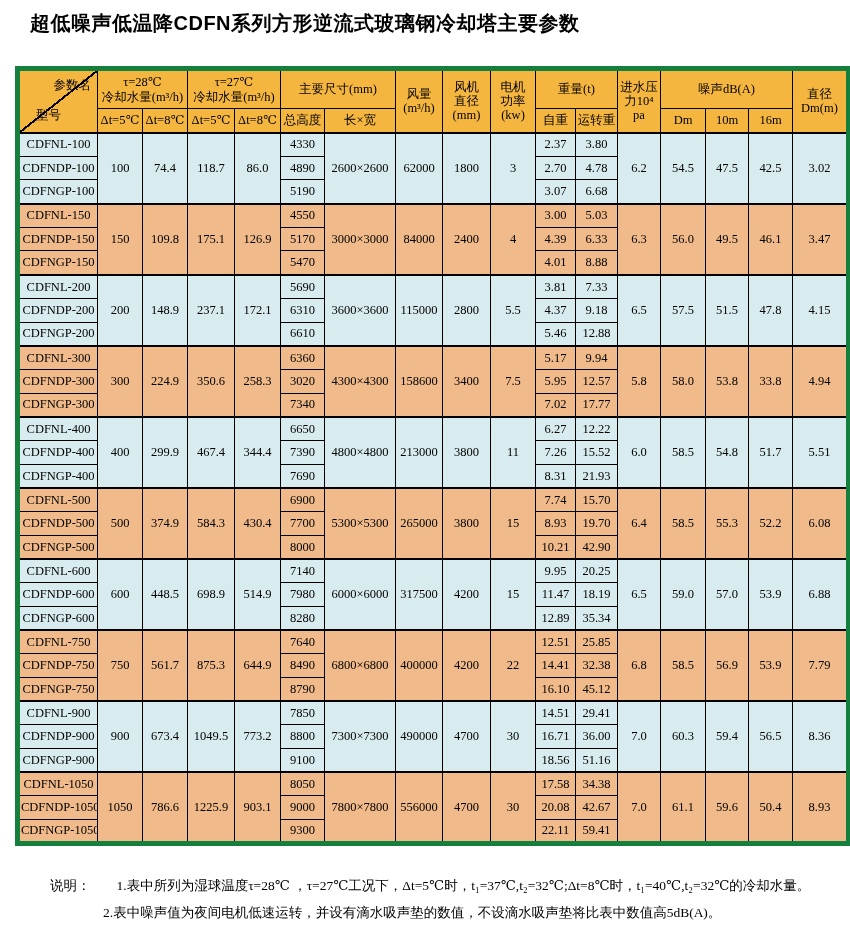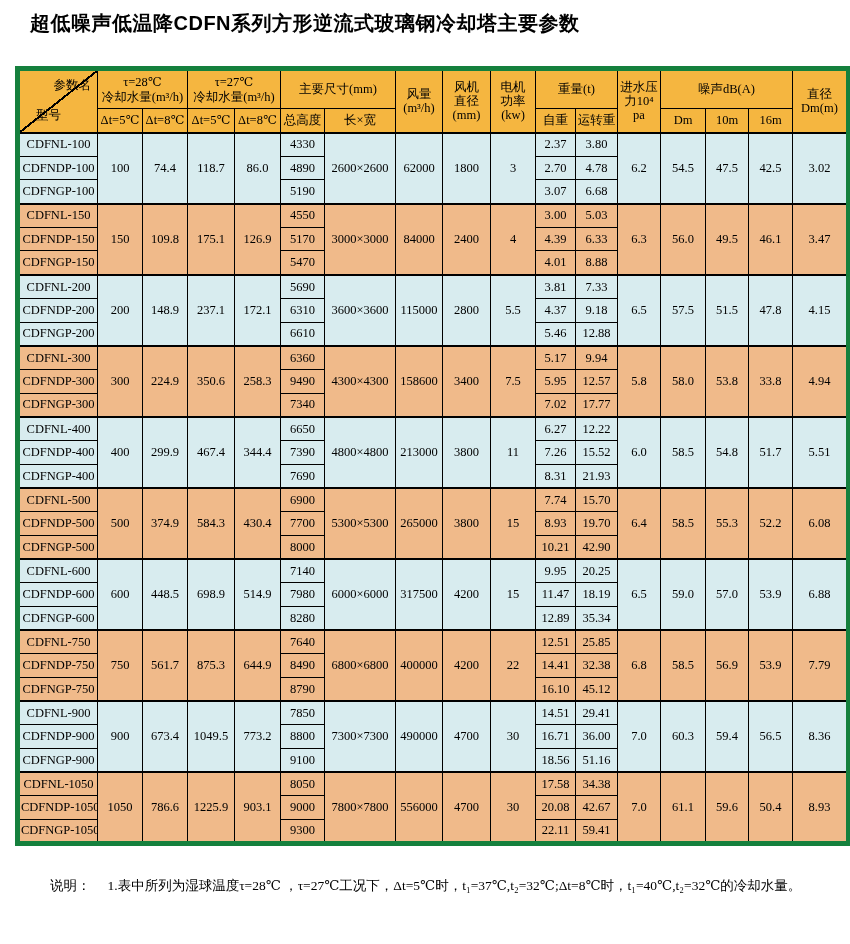--- a/index.html
+++ b/index.html
@@ -56,21 +56,21 @@
       #000 calc(50% + 1px), transparent calc(50% + 1px));
   }
   .corner-top    { position: absolute; top: 7px; right: 6px; }
   .corner-bottom { position: absolute; bottom: 9px; left: 16px; }
   .notes {
     margin: 26px 0 0 50px;
     font-size: 13.5px;
     line-height: 27px;
     width: 770px;
   }
-  .note-label { margin-right: 17px; }
+  .note-label { margin-right: 26px; }
   .note-line2 { margin-left: 53px; }
 </style>
 </head>
 <body>
 
 <div class="page-title">超低噪声低温降CDFN系列方形逆流式玻璃钢冷却塔主要参数</div>
 
 <table class="spec">
   <colgroup>
     <col style="width:80px">
@@ -241,21 +241,21 @@
         <td>5.17</td>
         <td>9.94</td>
         <td rowspan="3">5.8</td>
         <td rowspan="3">58.0</td>
         <td rowspan="3">53.8</td>
         <td rowspan="3">33.8</td>
         <td rowspan="3">4.94</td>
       </tr>
       <tr class="g-orange">
         <td class="model">CDFNDP-300</td>
-        <td>9490</td>
+        <td>3020</td>
         <td>5.95</td>
         <td>12.57</td>
       </tr>
       <tr class="g-orange">
         <td class="model">CDFNGP-300</td>
         <td>7340</td>
         <td>7.02</td>
         <td>17.77</td>
       </tr>
       <tr class="g-blue g-first">
@@ -442,13 +442,14 @@
         <td class="model">CDFNGP-1050</td>
         <td>9300</td>
         <td>22.11</td>
         <td>59.41</td>
       </tr>
     </tbody>
 </table>
 
 <div class="notes">
   <div><span class="note-label">说明：</span><span>1.表中所列为湿球温度τ=28℃ ，τ=27℃工况下，Δt=5℃时，t₁=37℃,t₂=32℃;Δt=8℃时，t₁=40℃,t₂=32℃的冷却水量。</span></div>
+  <div class="note-line2"><span>2.表中噪声值为夜间电机低速运转，并设有滴水吸声垫的数值，不设滴水吸声垫将比表中数值高5dB(A)。</span></div>
 </div>
 
 </body></html>

